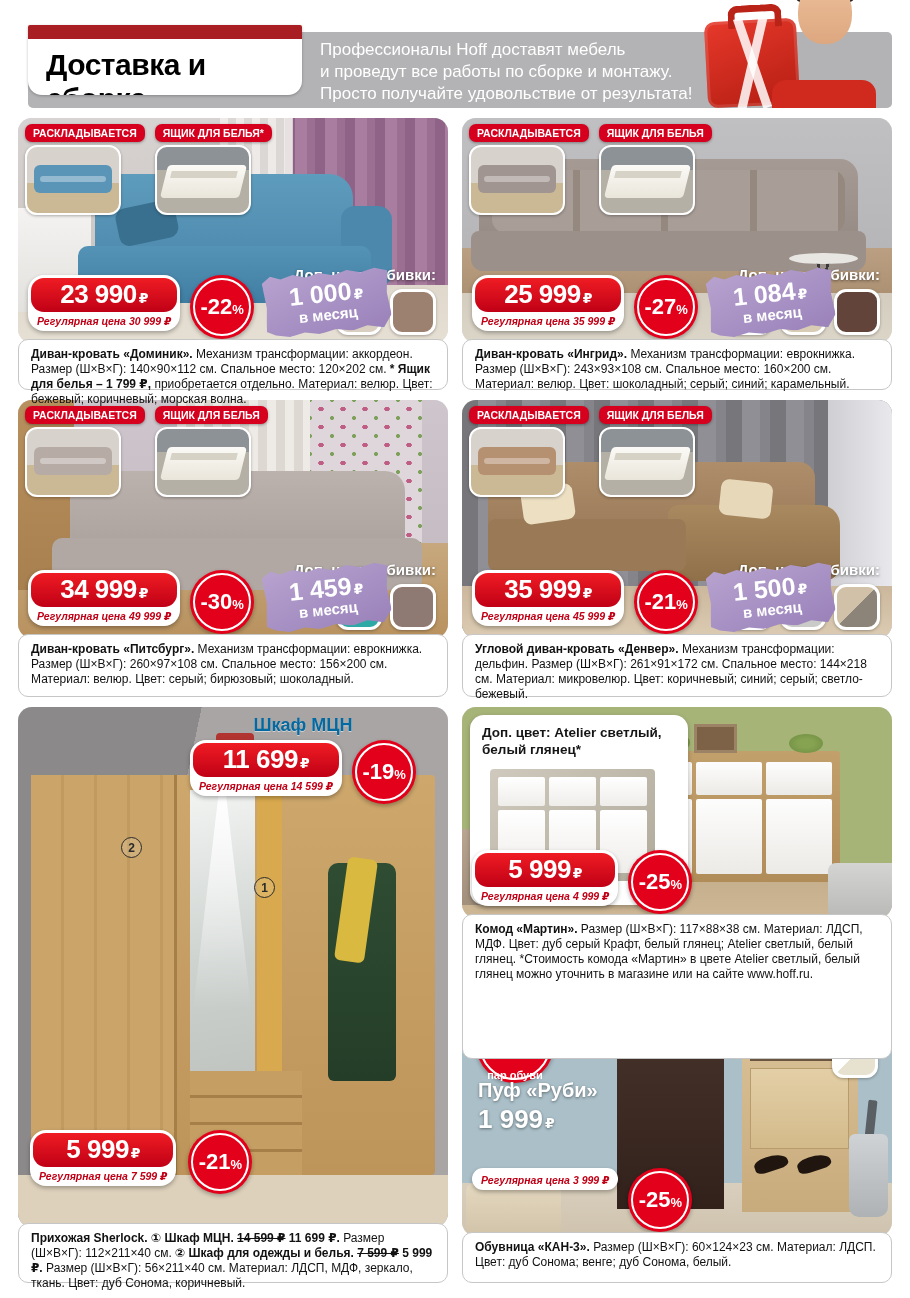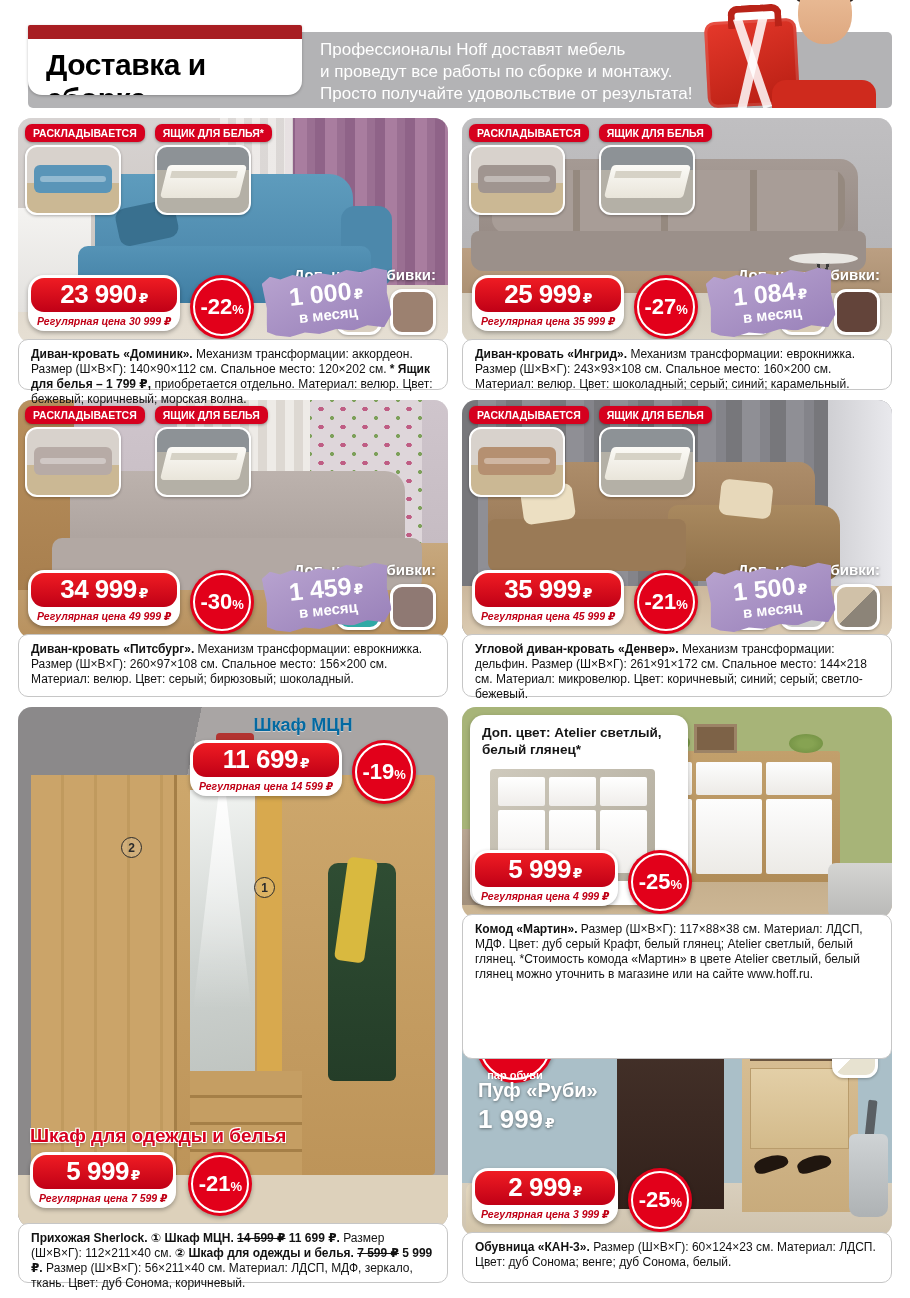--- a/index.html
+++ b/index.html
@@ -424,21 +424,20 @@
           <div class="pill">
             <div class="pill-top"><span>11 699</span><span class="rub">₽</span></div>
             <div class="pill-reg">Регулярная цена 14 599 ₽</div>
           </div>
           <div class="disc">
               <span><span>-19</span><span class="pct">%</span></span>
             </div>
         </div>
       </div>
       <div class="g5bot">
-        <div class="t5name2">Шкаф для одежды и белья</div>
         <div class="g5row2">
           <div class="pill">
             <div class="pill-top"><span>5 999</span><span class="rub">₽</span></div>
             <div class="pill-reg">Регулярная цена 7 599 ₽</div>
           </div>
           <div class="disc">
               <span><span>-21</span><span class="pct">%</span></span>
             </div>
         </div>
       </div>
@@ -515,21 +514,20 @@
       <div class="c7colors">
         <div class="clabel7">Доп. цвет:</div>
         <div class="sw" style="background: linear-gradient(135deg, rgb(255, 255, 255) 50%, rgb(231, 226, 208) 50%);"></div>
       </div>
       <div class="poufTxt">
         <div class="pname">Пуф «Руби»</div>
         <div class="pprice"><span>1 999</span><span class="rub">₽</span></div>
       </div>
       <div class="pg">
         <div class="pill">
-          <div class="pill-top"><span>2 999</span><span class="rub">₽</span></div>
           <div class="pill-reg">Регулярная цена 3 999 ₽</div>
         </div>
         <div class="disc">
             <span><span>-25</span><span class="pct">%</span></span>
           </div>
       </div>
     </div>
     <div class="descbox">
       <p class="desc"><span class="b">Обувница «КАН-3». </span><span>Размер (Ш×В×Г): 60×124×23 см. Материал: ЛДСП. Цвет: дуб Сонома; венге; дуб Сонома, белый.</span></p>
     </div>

